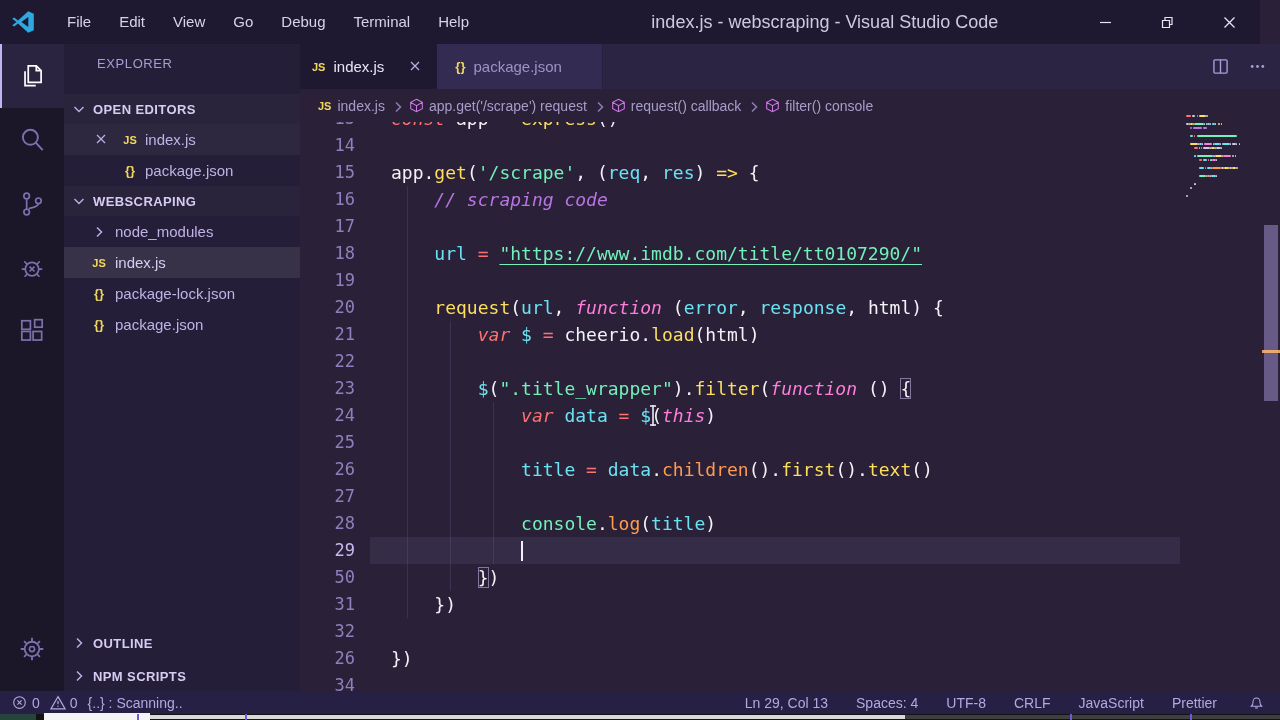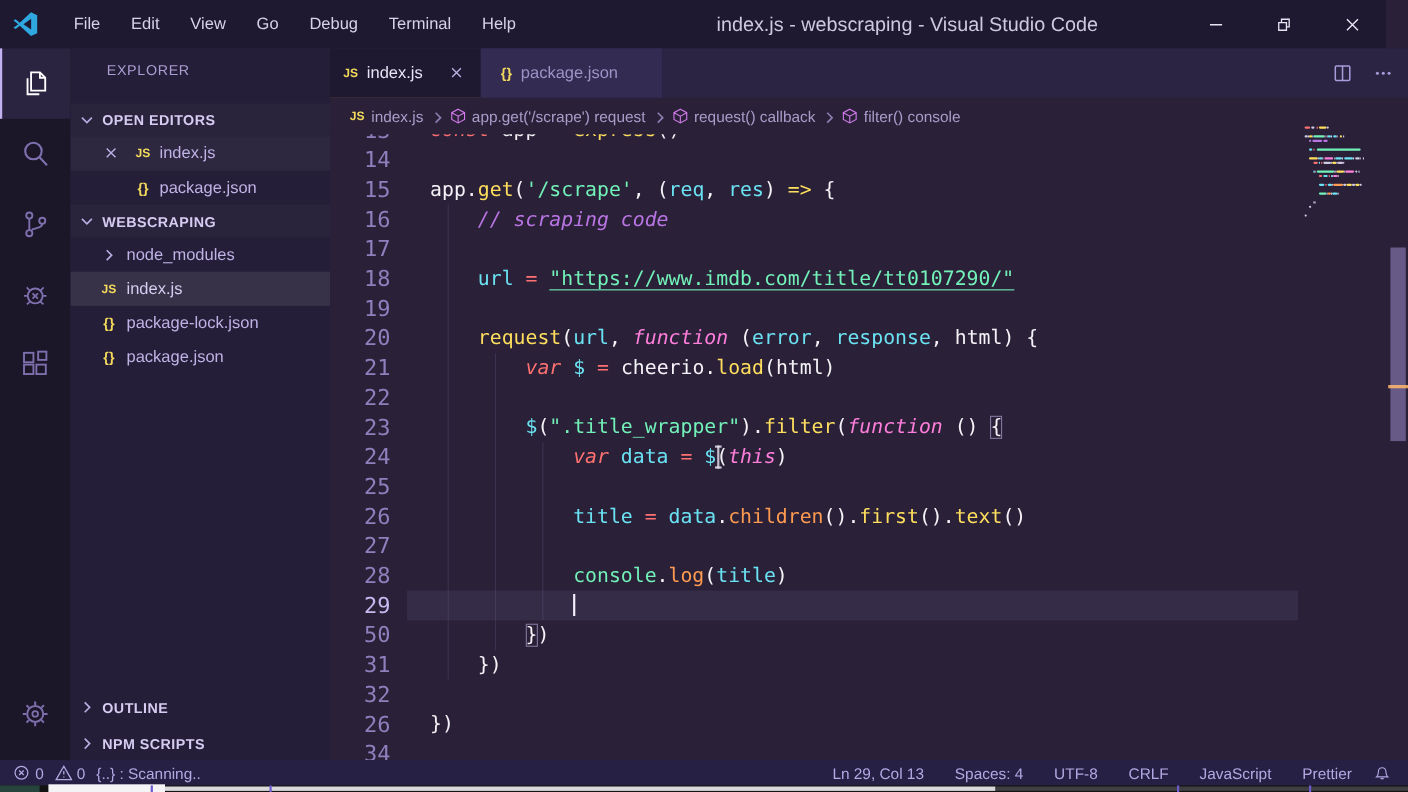--- a/index.html
+++ b/index.html
@@ -54,21 +54,21 @@
   .bc-item{display:flex;align-items:center;}
   .bc-sep{width:14px;height:14px;margin:0 5px;color:#8b80b0;}
   .bc-icon{width:15px;height:15px;margin-right:5px;color:#d07ae8;}
   #breadcrumbs .badge-js{margin:0 6px 0 18px;}
 
   
   #code-area{position:absolute;left:300px;top:122px;width:980px;height:569px;background:#2a2139;overflow:hidden;}
   #code-scroll{position:absolute;left:0;top:-17px;width:100%;}
   .code-row{height:27px;display:flex;white-space:pre;font-family:"DejaVu Sans Mono","Liberation Mono",monospace;font-size:18px;line-height:27px;}
   .gutter-cell{flex:0 0 66px;text-align:right;padding-right:11px;box-sizing:border-box;
-               color:#8e80bd;font-size:20px;}
+               color:#8e80bd;font-size:17px;}
   .gutter-cell.cur{color:#c6b9ef;}
   .code-cell{padding-left:25px;}
   .tok-kw{color:#fe7170;font-style:italic;}
   .tok-fn{color:#fede5d;}
   .tok-str{color:#72f1b8;}
   .tok-cyan{color:#6be2f2;}
   .tok-pink{color:#ff7edb;font-style:italic;}
   .tok-cmt{color:#b975e3;font-style:italic;}
   .tok-plain{color:#f4f2f7;}
   .tok-orange{color:#ff9b50;}
@@ -87,21 +87,21 @@
   #scrollbar{position:absolute;left:1262px;top:122px;width:18px;height:569px;}
   #scroll-thumb{position:absolute;left:2px;top:103px;width:14px;height:176px;background:rgba(164,148,214,.5);}
   #overview-cursor{position:absolute;left:0;top:228px;width:18px;height:3px;background:rgba(255,184,108,.85);}
 
   
   #statusbar{position:absolute;left:0;top:691px;width:1280px;height:23px;background:#262044;
              display:flex;align-items:center;font-size:14px;color:#b4a8e3;}
   .sb-left{display:flex;align-items:center;margin-left:12px;}
   .sb-item{display:flex;align-items:center;margin-right:10px;}
   .sb-item .sb-ico{width:15px;height:15px;margin-right:5px;color:#b4a8e3;}
-  .sb-right{position:absolute;right:51px;display:flex;align-items:center;}
+  .sb-right{position:absolute;right:63px;display:flex;align-items:center;}
   .sb-right .sb-item{margin:0 0 0 28px;}
   #sb-bell{position:absolute;right:16px;top:0;height:23px;display:flex;align-items:center;color:#b4a8e3;}
 
   
   #bottom-strip{position:absolute;left:0;top:714px;width:1280px;height:6px;background:#131313;}
   #bs-teal{position:absolute;left:0;top:0;width:36px;height:6px;background:#27443c;}
   #bs-white-pill{position:absolute;left:44px;top:-1px;width:106px;height:7px;background:#f4f3f5;}
   #bs-loaded{position:absolute;left:150px;top:1px;width:755px;height:4px;background:#d9d9dc;}
   #bs-rest{position:absolute;left:905px;top:1px;width:375px;height:4px;background:#3f3f41;}
   .bs-tick{position:absolute;top:0;width:2px;height:6px;background:#6f5bd0;}

